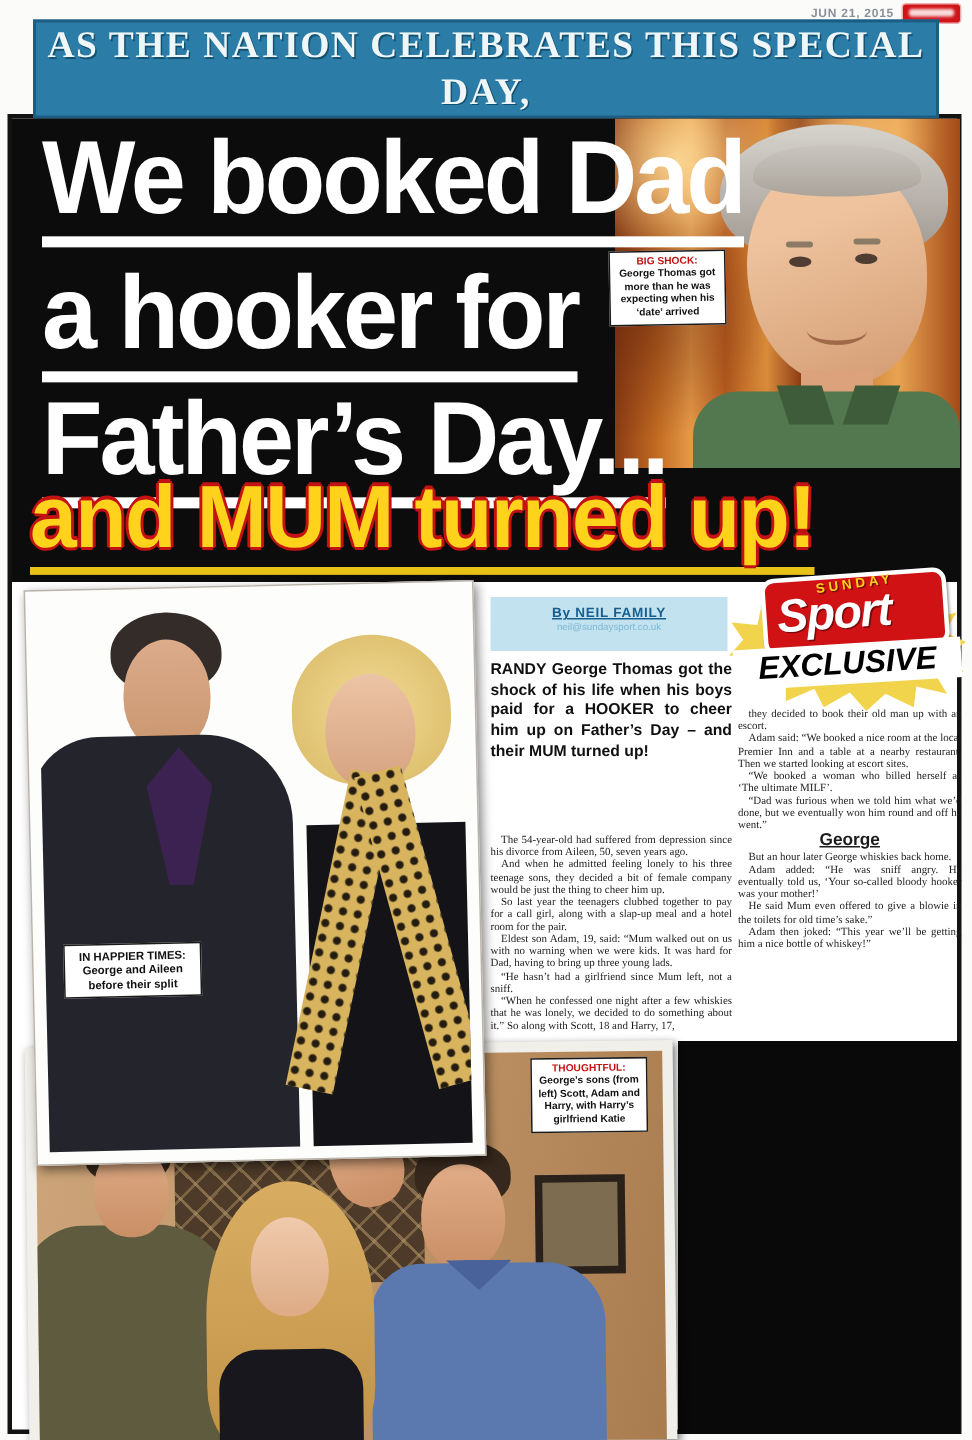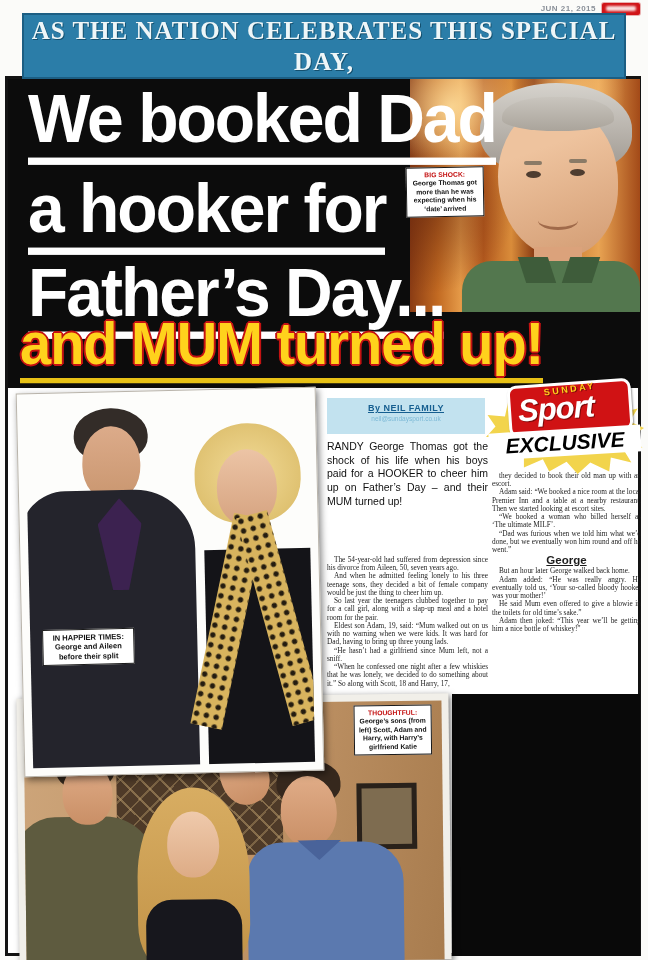--- a/index.html
+++ b/index.html
@@ -63,21 +63,21 @@
   .photo-cap{position:absolute;background:#fff;border:1px solid #1a1a1a;text-align:center;
     font-weight:bold;color:#111;padding:3px 2px;line-height:1.25;box-sizing:border-box;}
   .cap-label{display:block;}
   .cap-red{color:#c41212;}
   .cap-bigshock{left:398px;top:88px;width:78px;font-size:6.8px;z-index:14;transform:rotate(-1deg);}
   
   .byline-box{position:absolute;left:327px;top:398px;width:158px;height:36px;background:#c2e2ef;
     text-align:center;padding-top:5px;box-sizing:border-box;z-index:3;}
   .byline-author{font-size:9px;font-weight:bold;color:#155e90;text-decoration:underline;letter-spacing:.5px;}
   .byline-email{font-size:6.5px;color:#7cb9d6;margin-top:2px;}
-  .lead{position:absolute;left:327px;top:440px;width:161px;font-size:10.5px;font-weight:normal;
+  .lead{position:absolute;left:327px;top:440px;width:161px;font-size:10.5px;font-weight:bold;
     line-height:1.3;color:#101010;text-align:justify;z-index:3;}
   .bodycol{position:absolute;font-family:"Liberation Serif",serif;font-size:7.3px;line-height:1.13;
     color:#1c1c1c;text-align:justify;z-index:3;}
   .col1{left:327px;top:512px;width:161px;margin-top:44px;}
   .col2{left:492px;top:472px;width:149px;}
   .bodycol p{margin:0;text-indent:7px;}
   .subhead{font-family:"Liberation Sans",sans-serif;font-size:11.5px;font-weight:bold;
     text-align:center;text-decoration:underline;margin:5px 0 4px 0;text-indent:0 !important;}
   
   .badge{position:absolute;left:486px;top:380px;width:158px;height:96px;z-index:4;}
@@ -217,22 +217,22 @@
   <p>“He hasn’t had a girlfriend since Mum left, not a sniff.</p>
   <p>“When he confessed one night after a few whiskies that he was lonely, we decided to do something about it.” So along with Scott, 18 and Harry, 17,</p>
 </div>
 
 <div class="bodycol col2">
   <p>they decided to book their old man up with an escort.</p>
   <p>Adam said: “We booked a nice room at the local Premier Inn and a table at a nearby restaurant. Then we started looking at escort sites.</p>
   <p>“We booked a woman who billed herself as ‘The ultimate MILF’.</p>
   <p>“Dad was furious when we told him what we’d done, but we eventually won him round and off he went.”</p>
   <p class="subhead">George</p>
-  <p>But an hour later George walked back home.</p>
-  <p>Adam added: “He was really angry. He eventually told us, ‘Your so-called bloody hooker was your mother!’</p>
+  <p>But an hour later George whiskies back home.</p>
+  <p>Adam added: “He was sniff angry. He eventually told us, ‘Your so-called bloody hooker was your mother!’</p>
   <p>He said Mum even offered to give a blowie in the toilets for old time’s sake.”</p>
   <p>Adam then joked: “This year we’ll be getting him a nice bottle of whiskey!”</p>
 </div>
 
 <div class="dark-right"></div>
 
 <div class="sons">
   <div class="sons-inner">
     <div class="sn-curtain"></div>
     <div class="sn-frame"></div>

